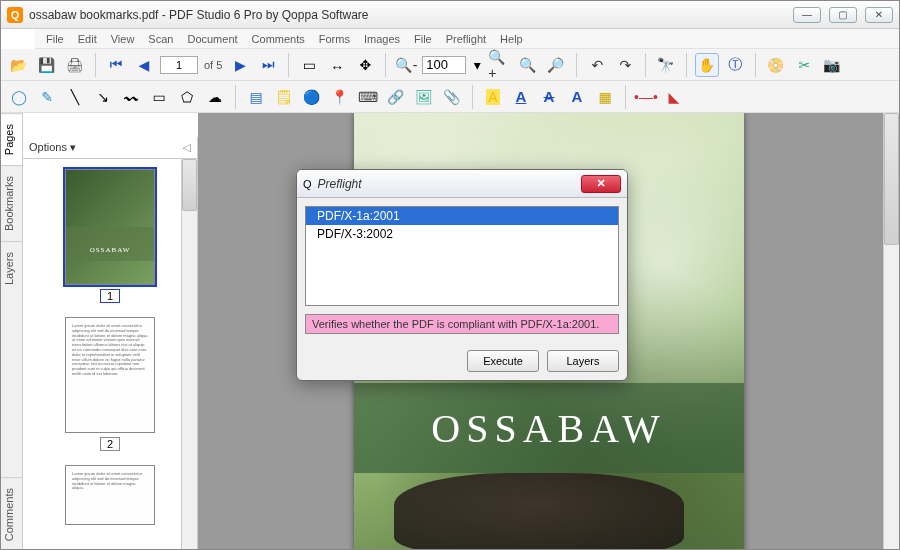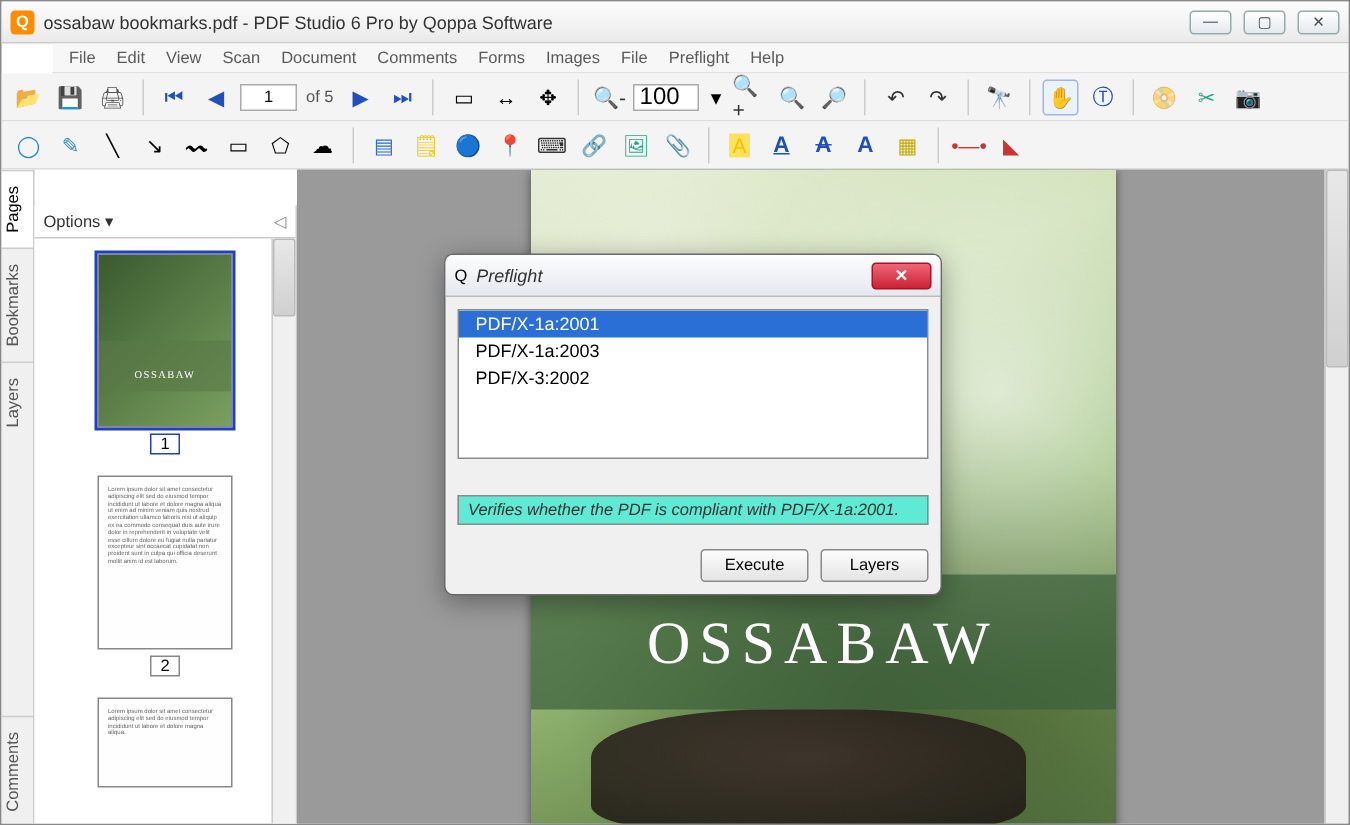--- a/index.html
+++ b/index.html
@@ -78,21 +78,21 @@
     background:#fff;
     text-align:center;
     font-size:11px;
   }
   .zoombox {
     width: 44px; height:18px;
     border:1px solid #aaa;
     background:#fff;
     text-align:left;
     padding:0 3px;
-    font-size:16px;
+    font-size:13px;
   }
   
   .main {
     display:flex;
     height: calc(550px - 28px - 20px - 32px - 32px);
     position: relative;
   }
   .sidetabs {
     width: 22px;
     background:#f0f0f0;
@@ -238,22 +238,22 @@
     color:#fff;display:flex;align-items:center;justify-content:center;
     font-size:11px;font-weight:bold;
   }
   .dlg-body { padding:8px; }
   .listbox {
     border:1px solid #8a8a8a;background:#fff;height:100px;overflow:hidden;
   }
   .listitem { padding:2px 11px;font-size:12px;color:#000; }
   .listitem.sel { background:#2a6fd6;color:#fff; }
   .descbox {
-    margin-top:24px;border:1px solid #8a8a8a;background:#5eead4;
-    padding:3px 6px;font-size:11px;color:#333;font-style:italic;
+    margin-top:8px;border:1px solid #8a8a8a;background:#f9a8d4;
+    padding:3px 6px;font-size:11px;color:#333;
   }
   .dlg-buttons {
     display:flex;justify-content:flex-end;gap:8px;padding:8px;align-items:center;
   }
   .btn {
     min-width:72px;height:22px;
     border:1px solid #8a8a8a;border-radius:3px;
     background:linear-gradient(#fdfdfd,#e4e4e4);
     font-size:11px;display:flex;align-items:center;justify-content:center;
     cursor:pointer;
@@ -417,21 +417,20 @@
 
 <div class="dialog">
   <div class="dlg-title">
     <div class="appicon">Q</div>
     <div class="t">Preflight</div>
     <div class="dlg-close">✕</div>
   </div>
   <div class="dlg-body">
     <div class="listbox">
       <div class="listitem sel">PDF/X-1a:2001</div>
-      <div class="listitem">PDF/X-1a:2003</div>
       <div class="listitem">PDF/X-3:2002</div>
     </div>
     <div class="descbox">Verifies whether the PDF is compliant with PDF/X-1a:2001.</div>
   </div>
   <div class="dlg-buttons">
     <div class="btn">Execute</div>
     <div class="btn">Layers</div>
   </div>
 </div>
 

